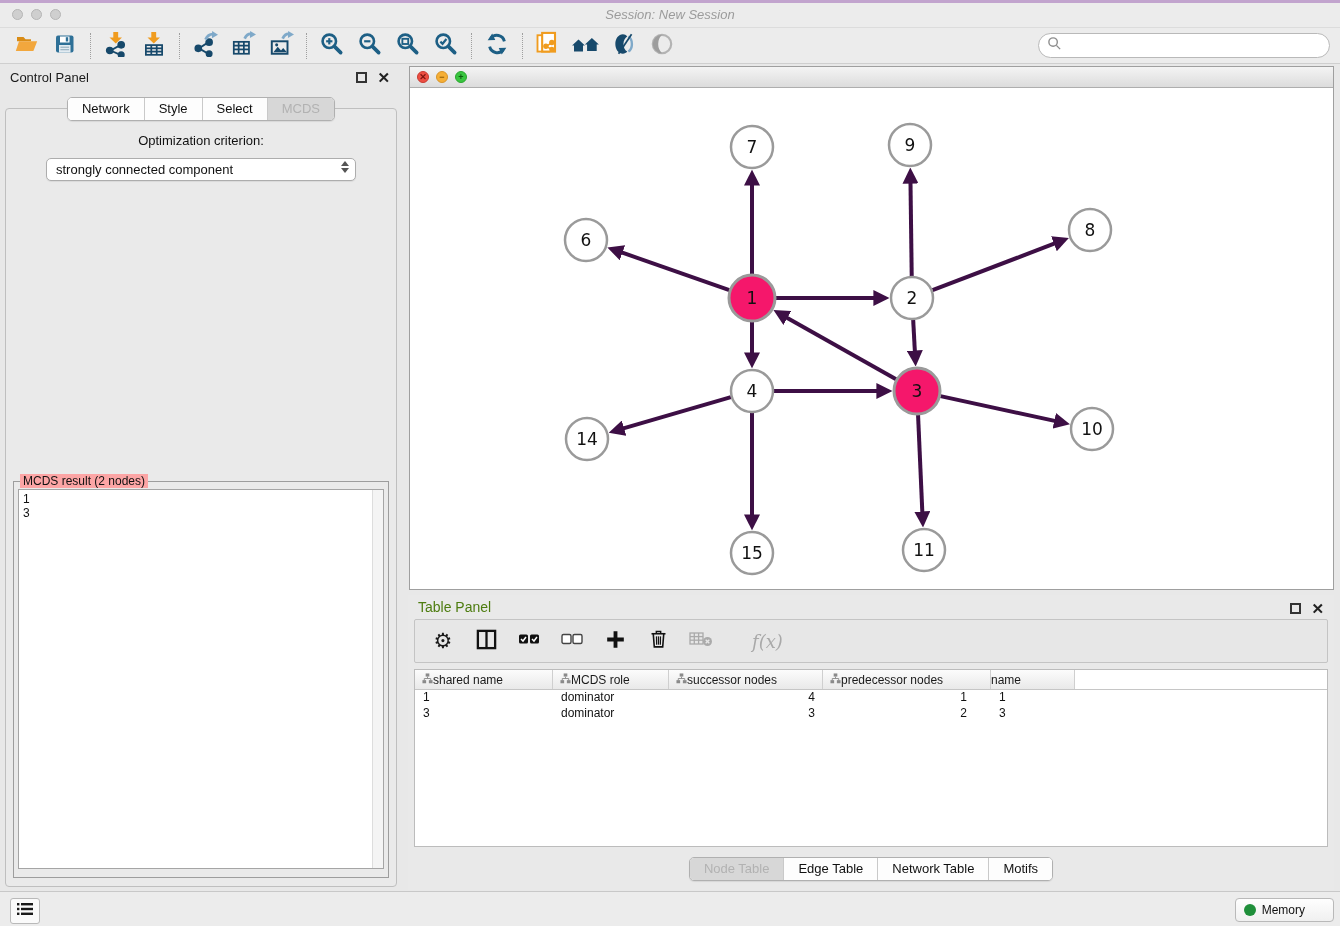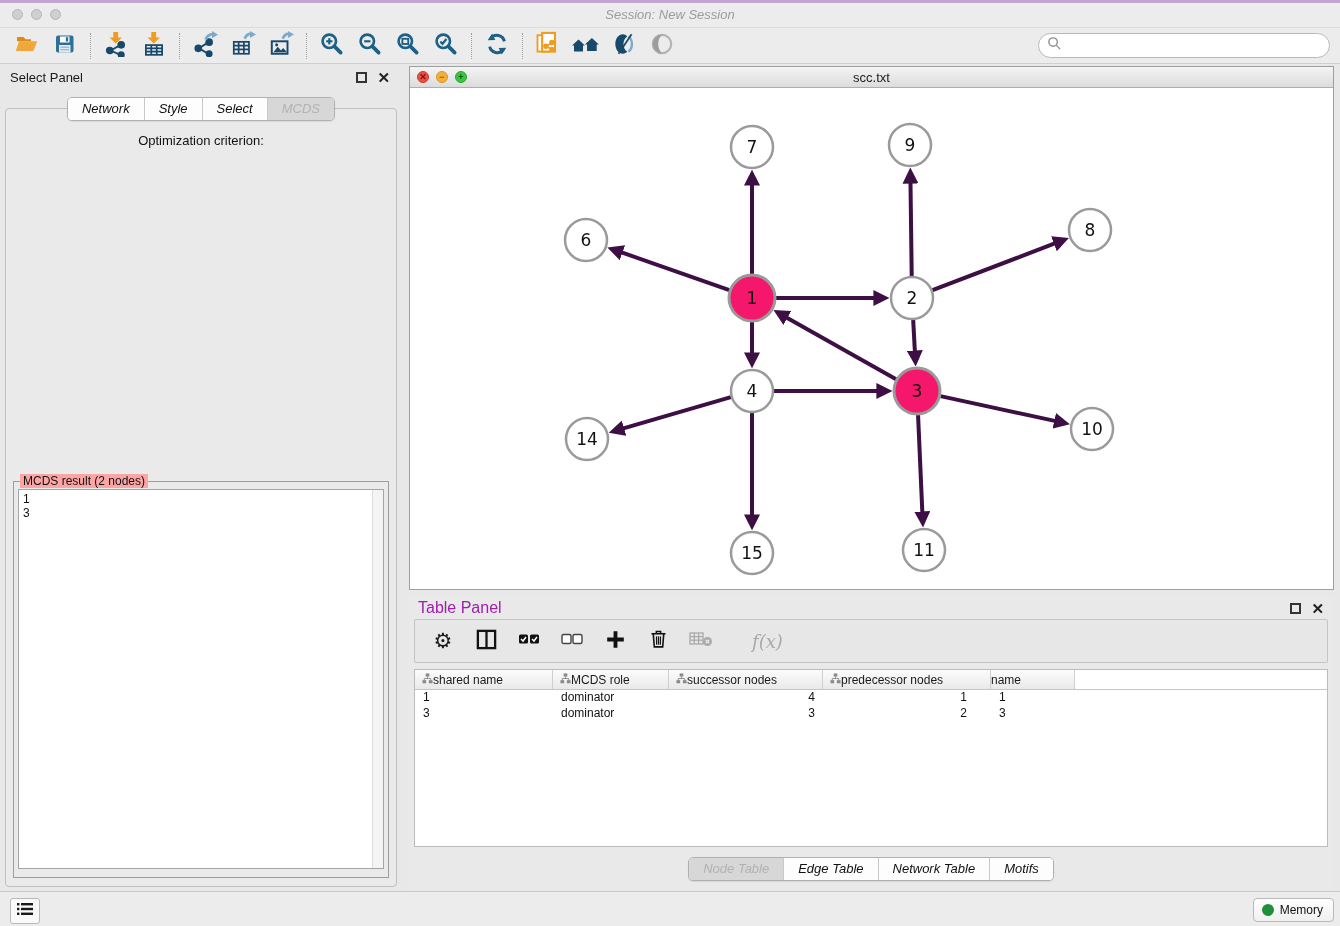--- a/index.html
+++ b/index.html
@@ -22,21 +22,21 @@
 
   
   .control-panel { position:absolute; left:0; top:64px; width:402px; height:827px; background:#e8e8e8; }
   .cp-header { position:absolute; top:6px; left:10px; font-size:13px; color:#1a1a1a; }
   .panel-ctl { position:absolute; top:8px; display:flex; gap:10px; align-items:center; }
   .cp-ctl { right:12px; }
   .float-ico { width:11px; height:11px; border:2px solid #333; display:inline-block; }
   .close-ico { font-size:15px; font-weight:bold; color:#222; line-height:11px; }
   .cp-tabs { position:absolute; top:33px; left:0; right:0; display:flex; justify-content:center; z-index:2; }
   .seg { display:flex; border:1px solid #b0b0b0; border-radius:5px; overflow:hidden; background:#fff; box-shadow:0 1px 1px rgba(0,0,0,.08); }
-  .seg .seg-btn { padding:3px 14px 4px; font-size:13px; color:#111; background:#fdfdfd; border-left:1px solid #c9c9c9;font-style:italic; }
+  .seg .seg-btn { padding:3px 14px 4px; font-size:13px; color:#111; background:#fdfdfd; border-left:1px solid #c9c9c9; }
   .seg .seg-btn:first-child { border-left:none; }
   .seg .seg-btn.sel { background:#d7d7d7; color:#b2b2b2; }
   .cp-body { position:absolute; left:5px; right:5px; top:44px; bottom:4px; background:#eaeaea; border:1px solid #bfbfbf; border-radius:4px; }
   .opt-label { margin-top:24px; text-align:center; font-size:13px; color:#111; }
   .combo { position:relative; margin:10px auto 0; width:310px; height:23px; background:#fff; border:1px solid #adadad; border-radius:5px; font-size:13px; color:#111; display:flex; align-items:center; padding-left:9px; box-shadow:0 1px 1px rgba(0,0,0,.07); }
   .combo .stepper { position:absolute; right:6px; top:2px; display:flex; flex-direction:column; gap:2px; }
   .combo .stepper i { width:0; height:0; border-left:4px solid transparent; border-right:4px solid transparent; }
   .combo .stepper .up { border-bottom:5px solid #555; }
   .combo .stepper .dn { border-top:5px solid #555; }
   .cp-buttons { margin-top:11px; display:flex; justify-content:center; gap:14px; }
@@ -52,40 +52,40 @@
   .net-traffic { position:absolute; left:7px; top:4px; display:flex; gap:7px; }
   .nt-dot { width:12px; height:12px; border-radius:50%; font-size:9px; font-weight:bold; display:flex; align-items:center; justify-content:center; }
   .nt-red { background:#ee4f43; border:1px solid #c83a31; color:#7d1410; }
   .nt-yel { background:#f6af36; border:1px solid #d8952a; color:#8a5a07; }
   .nt-grn { background:#39c53f; border:1px solid #2aa62f; color:#0d5c10; }
   .net-title { position:absolute; top:3px; left:0; right:0; text-align:center; font-size:13px; color:#222; }
   .net-canvas { position:absolute; top:21px; left:0; width:923px; height:501px; background:#fff; }
 
   
   .table-panel { position:absolute; left:408px; top:595px; width:926px; height:295px; background:#e9e9e9; }
-  .tp-header { position:absolute; top:4px; left:10px; font-size:16px; color:#a21caf; }
+  .tp-header { position:absolute; top:4px; left:10px; font-size:14px; color:#4d7c0f; }
   .tp-ctl { right:10px; }
   .tp-toolbar { position:absolute; top:24px; left:6px; right:6px; height:44px; background:#e7e7e7; border:1px solid #c4c4c4; border-radius:2px; display:flex; align-items:center; gap:19px; padding-left:16px; }
   .tp-tbtn { display:flex; align-items:center; justify-content:center; min-width:24px; height:28px; }
   .gear-glyph { font-size:21px; color:#1a1a1a; line-height:22px; }
   .fx-glyph { font-family:"DejaVu Serif",serif; font-style:italic; font-size:18px; color:#a9a9a9;margin-left:20px; }
   .tp-table { position:absolute; top:74px; left:6px; right:6px; height:178px; background:#fff; border:1px solid #bcbcbc; overflow:hidden; }
   .thead { display:flex; height:20px; border-bottom:1px solid #c6c6c6; }
   .th { background:linear-gradient(#fcfcfc,#e9e9e9); border-right:1px solid #cfcfcf; display:flex; align-items:center; font-size:12px; color:#1a1a1a; position:relative; }
   .th .th-label { flex:1; text-align:left; padding-right:10px; }
   .th .col-ico { margin-left:7px; }
   .trow { display:flex; height:16px; font-size:12px; color:#111; }
   .td { padding:0 8px; white-space:nowrap; overflow:hidden; }
   .ta-r { text-align:right; }
   .tp-tabs { position:absolute; bottom:9px; left:0; right:0; display:flex; justify-content:center; }
 
   
   .statusbar { position:absolute; left:0; top:891px; right:0; height:35px; background:#ececec; border-top:1px solid #c8c8c8; }
   .list-btn { position:absolute; left:10px; top:6px; width:30px; height:26px; background:#fafafa; border:1px solid #b9b9b9; border-radius:3px; display:flex; align-items:center; justify-content:center; }
-  .memory-btn { position:absolute; right:6px; top:6px; height:24px; padding:0 10px 0 8px; background:linear-gradient(#fefefe,#f0f0f0); border:1px solid #b9b9b9; border-radius:4px; display:flex; align-items:center; gap:6px; font-size:12px; color:#111; }
+  .memory-btn { position:absolute; right:6px; top:6px; height:24px; padding:0 28px 0 8px; background:linear-gradient(#fefefe,#f0f0f0); border:1px solid #b9b9b9; border-radius:4px; display:flex; align-items:center; gap:6px; font-size:12px; color:#111; }
   .mem-dot { width:12px; height:12px; border-radius:50%; background:#1f8f3a; }
 
   .splitter-v { position:absolute; left:402px; top:64px; width:6px; height:827px; }
   .splitter-h { position:absolute; left:408px; top:590px; width:926px; height:5px; }
 </style>
 </head>
 <body>
 
 <div class="app">
   <div class="titlebar">
@@ -251,54 +251,60 @@
     <div class="search-wrap">
       <span><svg width="15" height="15" viewBox="0 0 16 16">
             <circle cx="6.5" cy="6.5" r="4.5" fill="none" stroke="#8e8e8e" stroke-width="1.5"></circle>
             <line x1="10" y1="10" x2="14" y2="14" stroke="#8e8e8e" stroke-width="1.5"></line>
           </svg></span>
       <input type="text" placeholder="" style="">
     </div>
   </div>
 
   <div class="control-panel">
-    <div class="cp-header">Select Panel</div>
+    <div class="cp-header">Control Panel</div>
     <div class="panel-ctl cp-ctl">
       <span class="float-ico"></span>
       <span class="close-ico">✕</span>
     </div>
     <div class="cp-tabs">
       <div class="seg">
         <span class="seg-btn">Network</span>
         <span class="seg-btn">Style</span>
         <span class="seg-btn">Select</span>
         <span class="seg-btn sel">MCDS</span>
       </div>
     </div>
     <div class="cp-body">
       <div class="opt-label">Optimization criterion:</div>
+      <div class="combo">
+        <span>strongly connected component</span>
+        <span class="stepper">
+            <i class="up"></i>
+            <i class="dn"></i>
+          </span>
+      </div>
       <div class="result-box">
         <span class="result-legend">MCDS result (2 nodes)</span>
         <div class="result-text">1
 3</div>
         <div class="result-scroll"></div>
       </div>
     </div>
   </div>
 
   <div class="splitter-v"></div>
 
   <div class="net-window">
     <div class="net-titlebar">
       <div class="net-traffic">
         <span class="nt-dot nt-red">✕</span>
         <span class="nt-dot nt-yel">−</span>
         <span class="nt-dot nt-grn">+</span>
       </div>
-      <div class="net-title">scc.txt</div>
     </div>
     <svg id="net-svg" class="net-canvas" viewBox="0 0 923 501">
         <defs>
           <marker id="arr" viewBox="0 0 10 10" refX="1" refY="5" markerWidth="4" markerHeight="4" orient="auto">
             <path d="M0 0 L10 5 L0 10 z" fill="#3d0f45"></path>
           </marker>
         </defs>
         <line x1="342" y1="186" x2="342" y2="96" stroke="#3d0f45" stroke-width="4" marker-end="url(#arr)"></line>
         <line x1="319.34314698911055" y1="202.08375015282175" x2="210.92931505845456" y2="164.2042185143998" stroke="#3d0f45" stroke-width="4" marker-end="url(#arr)"></line>
         <line x1="366" y1="210" x2="465" y2="210" stroke="#3d0f45" stroke-width="4" marker-end="url(#arr)"></line>

